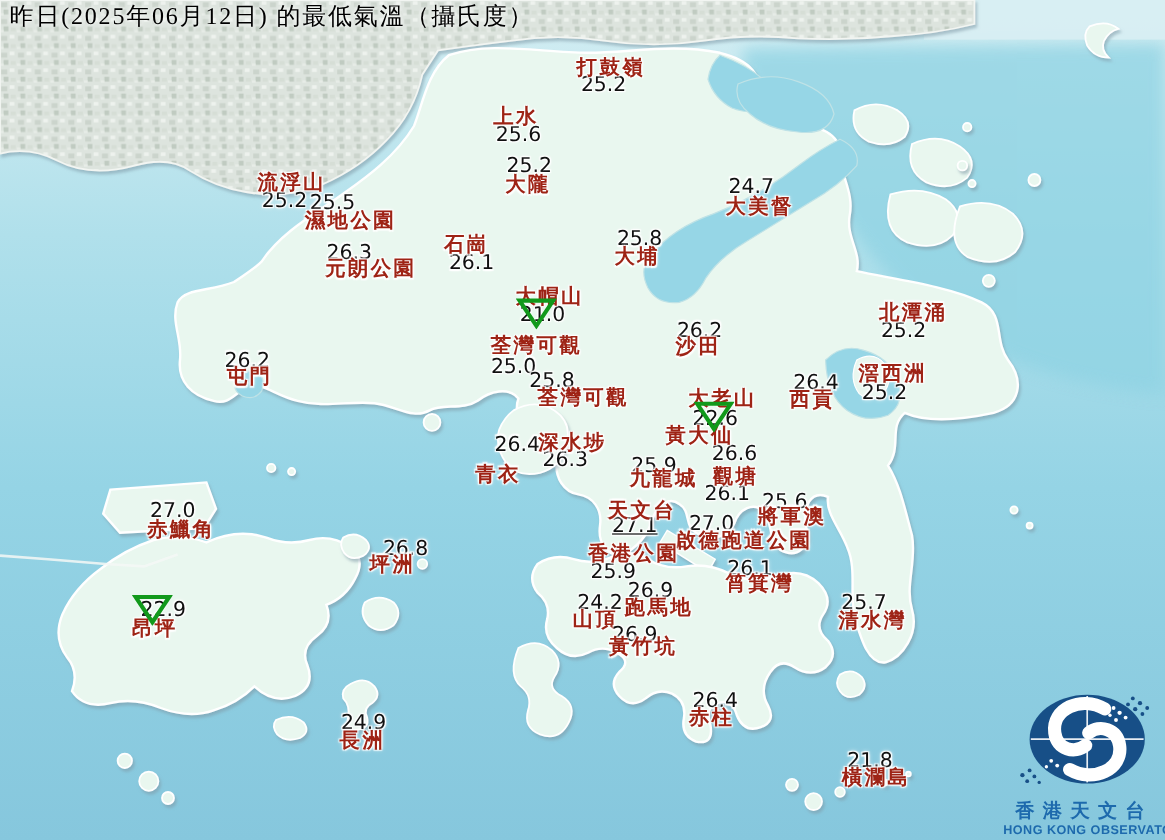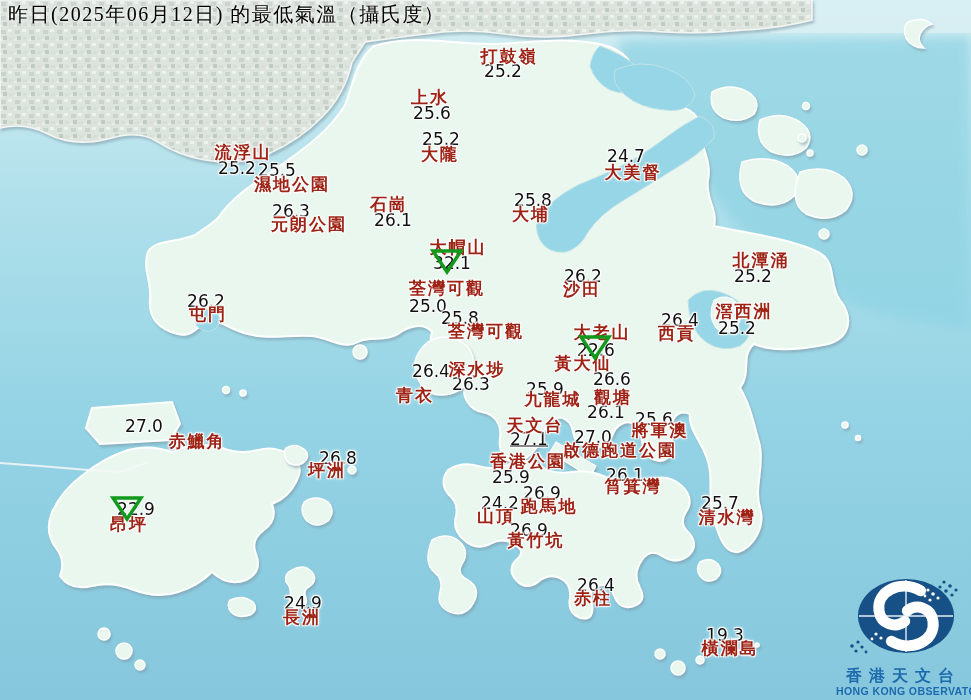--- a/index.html
+++ b/index.html
@@ -190,21 +190,21 @@
       <span class="sv" style="left: 393px; top: 220px;">26.1</span>
       <span class="sn" style="left: 389px; top: 204px;">石崗</span>
       <span class="sv" style="left: 533px; top: 200px;">25.8</span>
       <span class="sn" style="left: 531px; top: 214px;">大埔</span>
       <span class="sv" style="left: 626px; top: 156px;">24.7</span>
       <span class="sn" style="left: 633px; top: 172px;">大美督</span>
       <span class="sv" style="left: 753px; top: 276px;">25.2</span>
       <span class="sn" style="left: 761px; top: 260px;">北潭涌</span>
       <span class="sv" style="left: 206px; top: 301px;">26.2</span>
       <span class="sn" style="left: 208px; top: 314px;">屯門</span>
-      <span class="sv" style="left: 452px; top: 263px;">32.1</span>
+      <span class="sv" style="left: 452px; top: 263px;">21.0</span>
       <span class="sn" style="left: 458px; top: 247px;">大帽山</span>
       <span class="sv" style="left: 428px; top: 306px;">25.0</span>
       <span class="sn" style="left: 447px; top: 288px;">荃灣可觀</span>
       <span class="sv" style="left: 460px; top: 318px;">25.8</span>
       <span class="sn" style="left: 486px; top: 331px;">荃灣可觀</span>
       <span class="sv" style="left: 583px; top: 276px;">26.2</span>
       <span class="sn" style="left: 582px; top: 289px;">沙田</span>
       <span class="sv" style="left: 596px; top: 350px;">22.6</span>
       <span class="sn" style="left: 602px; top: 332px;">大老山</span>
       <span class="sv" style="left: 680px; top: 320px;">26.4</span>
@@ -233,30 +233,30 @@
       <span class="sn" style="left: 633px; top: 486px;">筲箕灣</span>
       <span class="sv" style="left: 542px; top: 493px;">26.9</span>
       <span class="sn" style="left: 549px; top: 506px;">跑馬地</span>
       <span class="sv" style="left: 500px; top: 503px;">24.2</span>
       <span class="sn" style="left: 496px; top: 516px;">山頂</span>
       <span class="sv" style="left: 529px; top: 530px;">26.9</span>
       <span class="sn" style="left: 536px; top: 541px; font-family: Liberation Mono, monospace;">黃竹坑</span>
       <span class="sv" style="left: 596px; top: 585px;">26.4</span>
       <span class="sn" style="left: 593px; top: 598px;">赤柱</span>
       <span class="sv" style="left: 144px; top: 426px;">27.0</span>
-      <span class="sn" style="left: 151px; top: 441px; margin-left: 46px;">赤鱲角</span>
+      <span class="sn" style="left: 151px; top: 441px;">赤鱲角</span>
       <span class="sv" style="left: 136px; top: 509px;">22.9</span>
       <span class="sn" style="left: 129px; top: 524px;">昂坪</span>
       <span class="sv" style="left: 330px; top: 458px; padding-left: 16px;">26.8</span>
       <span class="sn" style="left: 327px; top: 470px;">坪洲</span>
       <span class="sv" style="left: 303px; top: 603px;">24.9</span>
       <span class="sn" style="left: 302px; top: 617px;">長洲</span>
       <span class="sv" style="left: 720px; top: 503px;">25.7</span>
       <span class="sn" style="left: 727px; top: 517px;">清水灣</span>
-      <span class="sv" style="left: 725px; top: 635px;">19.3</span>
+      <span class="sv" style="left: 725px; top: 635px;">21.8</span>
       <span class="sn" style="left: 730px; top: 648px;">橫瀾島</span>
       <div class="marker" style="left: 447px; top: 263px;"><svg width="34" height="28" viewBox="0 0 34 28">
           <polygon points="3,4 31,4 17,25" fill="none" stroke="#11991b" stroke-width="3.4" stroke-linejoin="miter"></polygon>
         </svg></div>
       <div class="marker" style="left: 595px; top: 349px;"><svg width="34" height="28" viewBox="0 0 34 28">
           <polygon points="3,4 31,4 17,25" fill="none" stroke="#11991b" stroke-width="3.4" stroke-linejoin="miter"></polygon>
         </svg></div>
       <div class="marker" style="left: 127px; top: 510px;"><svg width="34" height="28" viewBox="0 0 34 28">
           <polygon points="3,4 31,4 17,25" fill="none" stroke="#11991b" stroke-width="3.4" stroke-linejoin="miter"></polygon>
         </svg></div>

